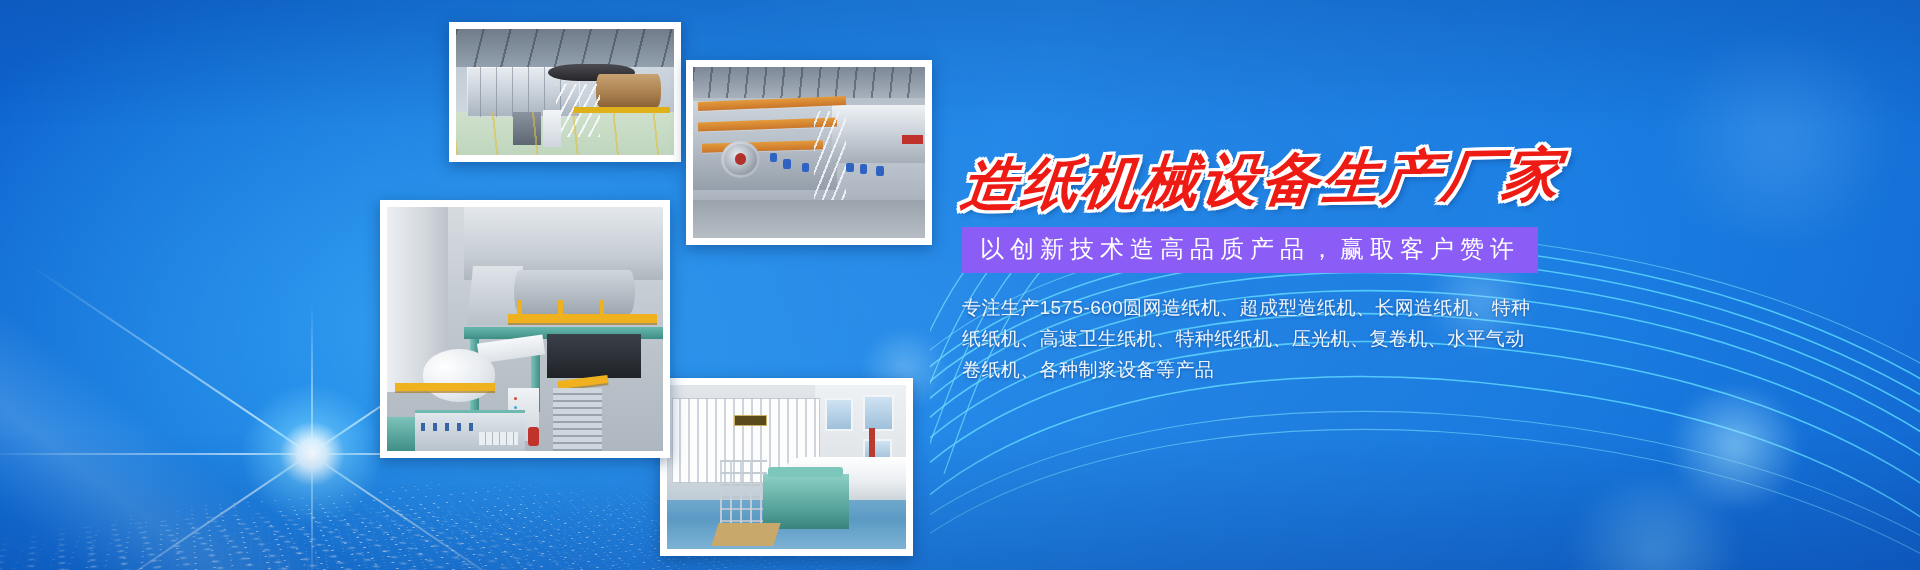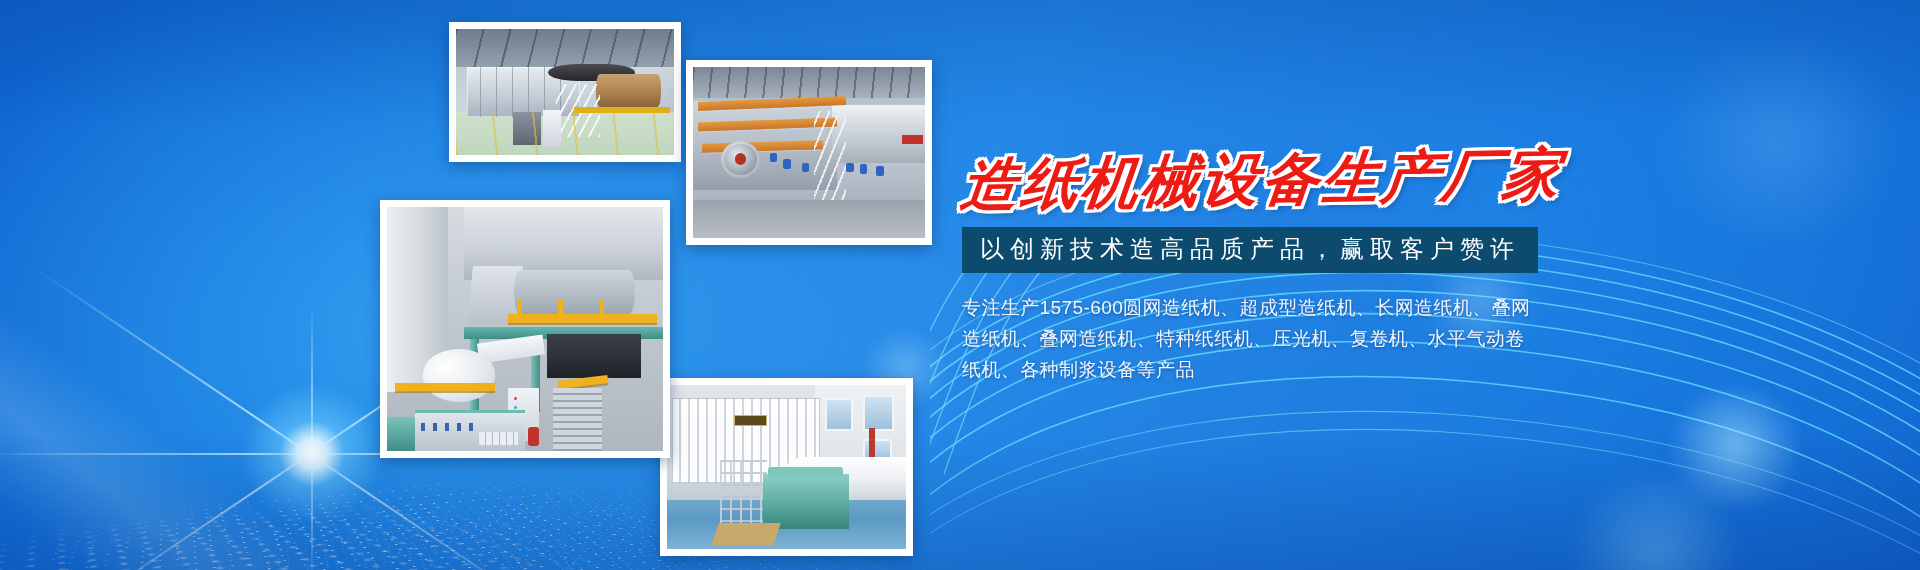--- a/index.html
+++ b/index.html
@@ -271,21 +271,21 @@
       2px 2px 0 #fff, -2px 2px 0 #fff, 2px -2px 0 #fff, -2px -2px 0 #fff,
       3px 0 0 #fff, -3px 0 0 #fff, 0 3px 0 #fff, 0 -3px 0 #fff,
       3px 3px 0 #fff, -3px -3px 0 #fff, 3px -3px 0 #fff, -3px 3px 0 #fff,
       4px 4px 6px rgba(6,40,92,.45);
     font-family:"DejaVu Serif","Liberation Serif",serif;
   }
 
   .subtitle-band{
     display:inline-block;
     margin-top:20px;
-    background:#0c4a6e;
+    background:#8b5cf6;
     padding:9px 18px 11px 18px;
   }
   .subtitle{
     color:#ffffff;
     font-size:24px;
     letter-spacing:6px;
     line-height:1.1;
     white-space:nowrap;
     font-weight:400;
   }
@@ -449,16 +449,16 @@
       </div>
     </div>
 
   </div>
 
   <div class="textblock">
     <div class="headline">造纸机械设备生产厂家</div>
     <div class="subtitle-band">
       <div class="subtitle">以创新技术造高品质产品，赢取客户赞许</div>
     </div>
-    <div class="desc">专注生产1575-600圆网造纸机、超成型造纸机、长网造纸机、叠网造纸机、叠网造纸机、特种纸纸机、压光机、复卷机、水平气动卷纸机、各种制浆设备等产品</div>
+    <div class="desc">专注生产1575-600圆网造纸机、超成型造纸机、长网造纸机、特种纸纸机、高速卫生纸机、特种纸纸机、压光机、复卷机、水平气动卷纸机、各种制浆设备等产品</div>
   </div>
 
 </div>
 
 </body></html>

